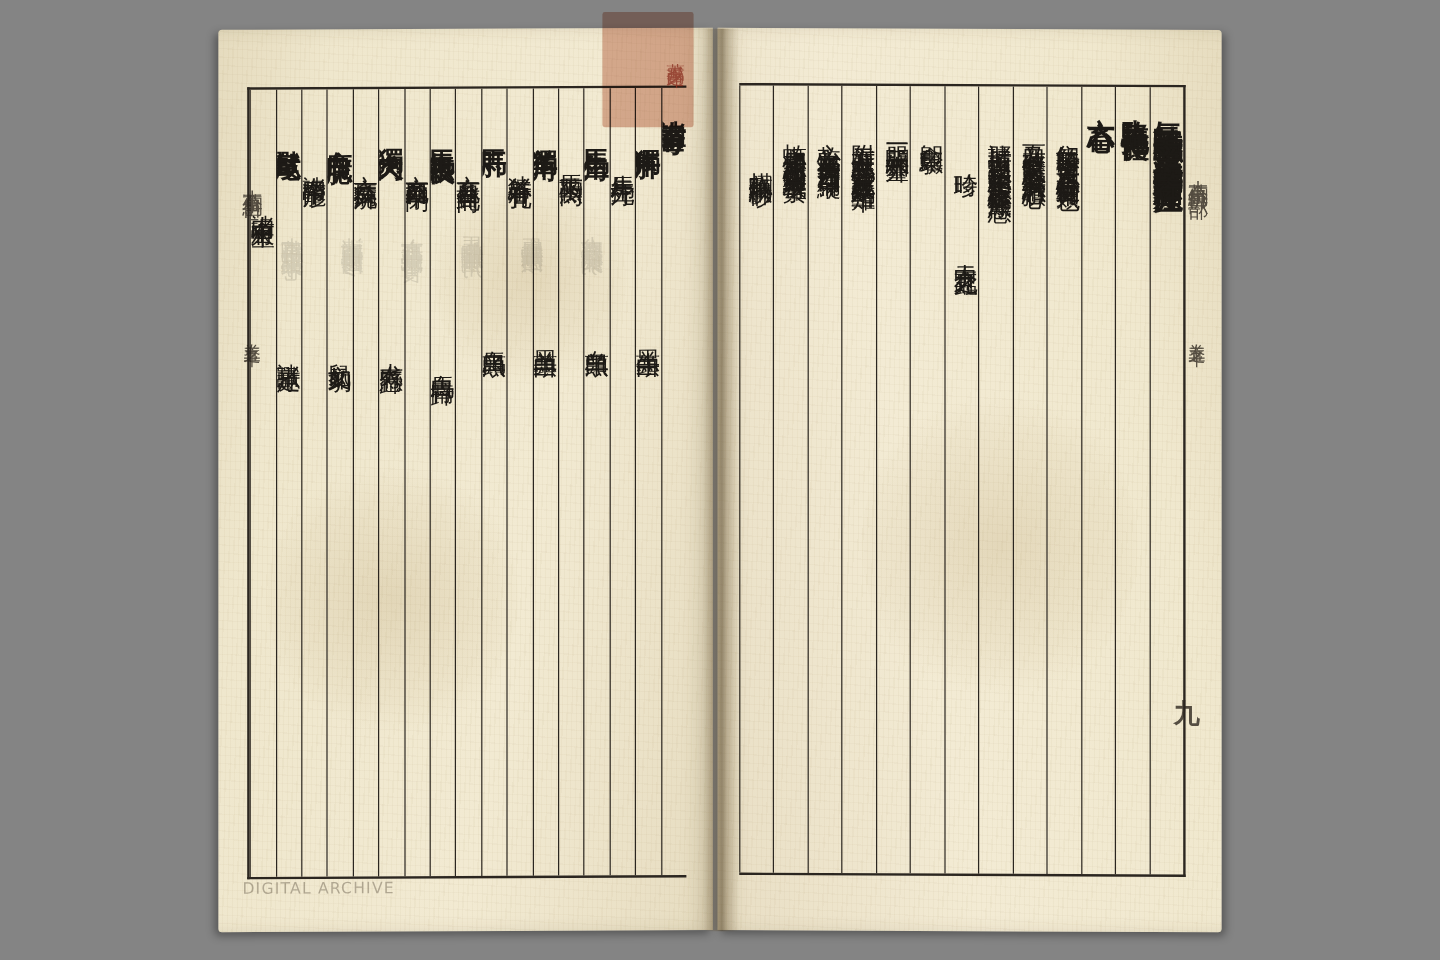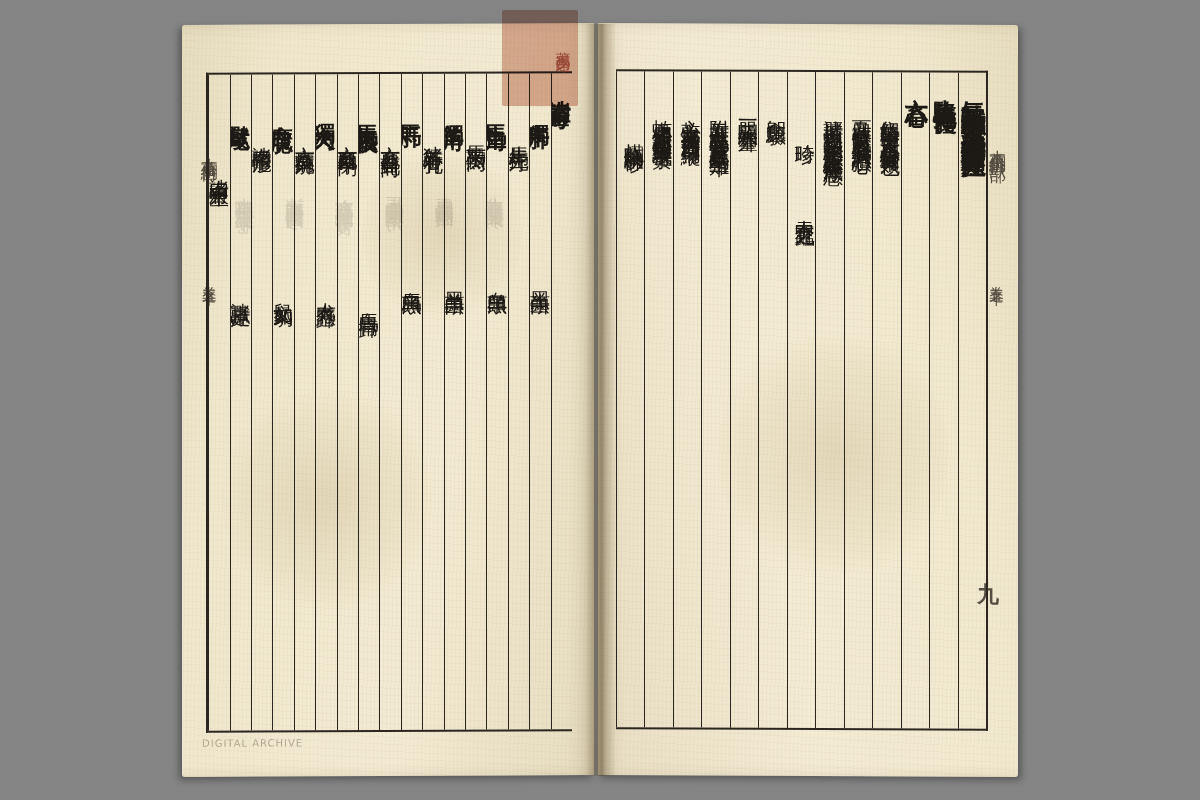--- a/index.html
+++ b/index.html
@@ -179,21 +179,21 @@
     transform: scaleX(-1);
     color: #2b2620;
   }
   .ghost .vtext { font-size: 19px; }
 
   .watermark {
     position: absolute;
     left: 20px;
     bottom: 28px;
     font-family: "DejaVu Sans", sans-serif;
-    font-size: 10px;
+    font-size: 13px;
     color: rgba(60,50,35,0.35);
     letter-spacing: 1px;
   }
 </style>
 </head>
 <body>
 
 <div id="stage">
 
   <div class="book">

